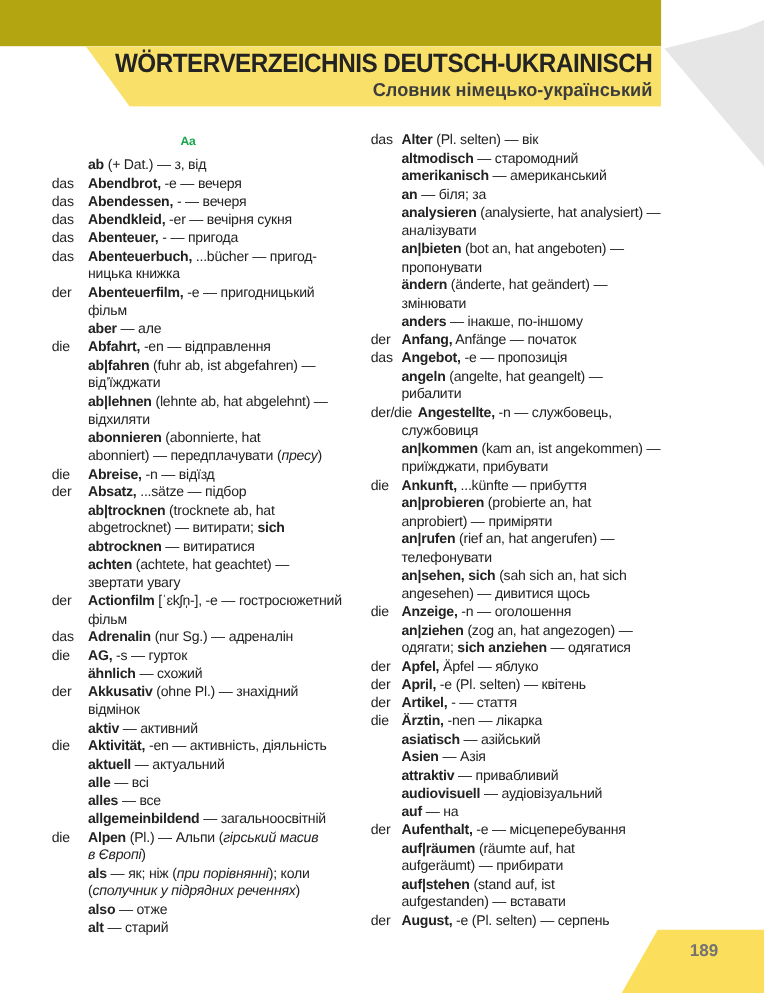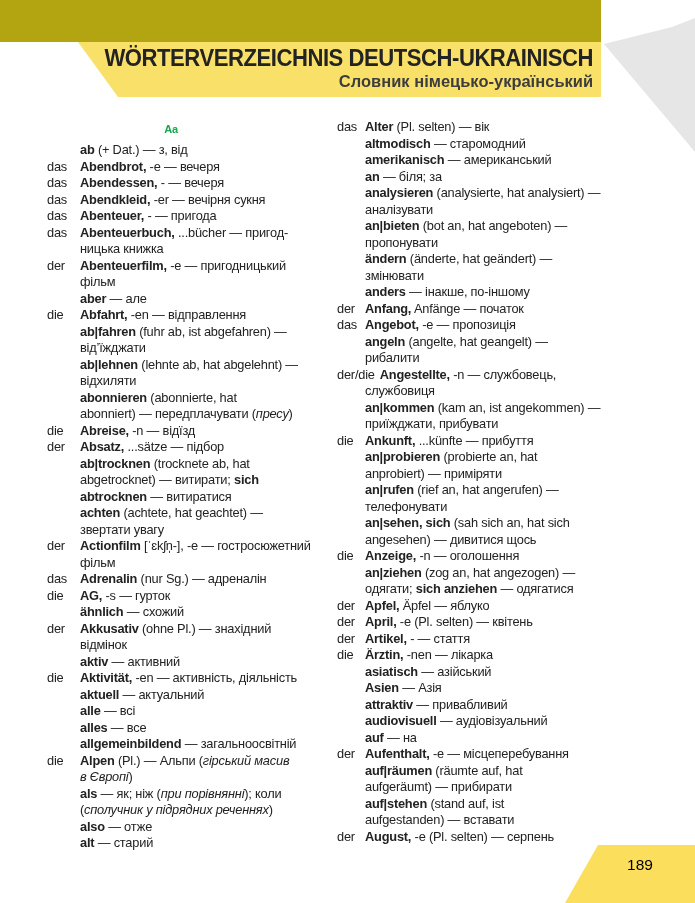--- a/index.html
+++ b/index.html
@@ -15,21 +15,21 @@
   .band-yellow{position:absolute;left:0;top:42px;width:601px;height:55px;background:var(--band-yellow);
                clip-path:polygon(78px 0,601px 0,601px 55px,118px 55px);}
   .title{position:absolute;right:8px;top:2px;font-size:24px;font-weight:800;color:#232323;
          white-space:nowrap;transform:scaleX(0.92);transform-origin:100% 50%;letter-spacing:-0.5px;}
   .subtitle{position:absolute;right:8px;top:30px;font-size:17px;font-weight:700;color:#3d3d3d;
             white-space:nowrap;transform:scaleX(0.97);transform-origin:100% 50%;}
 
   .corner-svg{position:absolute;left:600px;top:12px;}
   .footer-svg{position:absolute;left:555px;top:845px;}
   .pagenum{position:absolute;left:610px;top:856px;width:60px;text-align:center;
-           font-size:15.5px;font-weight:400;color:#000000;}
+           font-size:15.5px;font-weight:700;color:#737373;}
 
   
   .col{position:absolute;font-size:12.8px;line-height:16.5px;letter-spacing:-0.2px;}
   #col-left{left:47px;top:120px;width:288px;}
   #col-right{left:337px;top:119px;width:311px;}
   .letter{margin:0 40px 4px 0;height:18px;text-align:center;
           color:var(--accent-green);font-size:11px;font-weight:700;line-height:18px;}
   .entry{position:relative;padding-left:33px;}
   .entry .art{display:inline-block;min-width:33px;margin-left:-33px;box-sizing:border-box;
               padding-right:5px;font-weight:400;}

